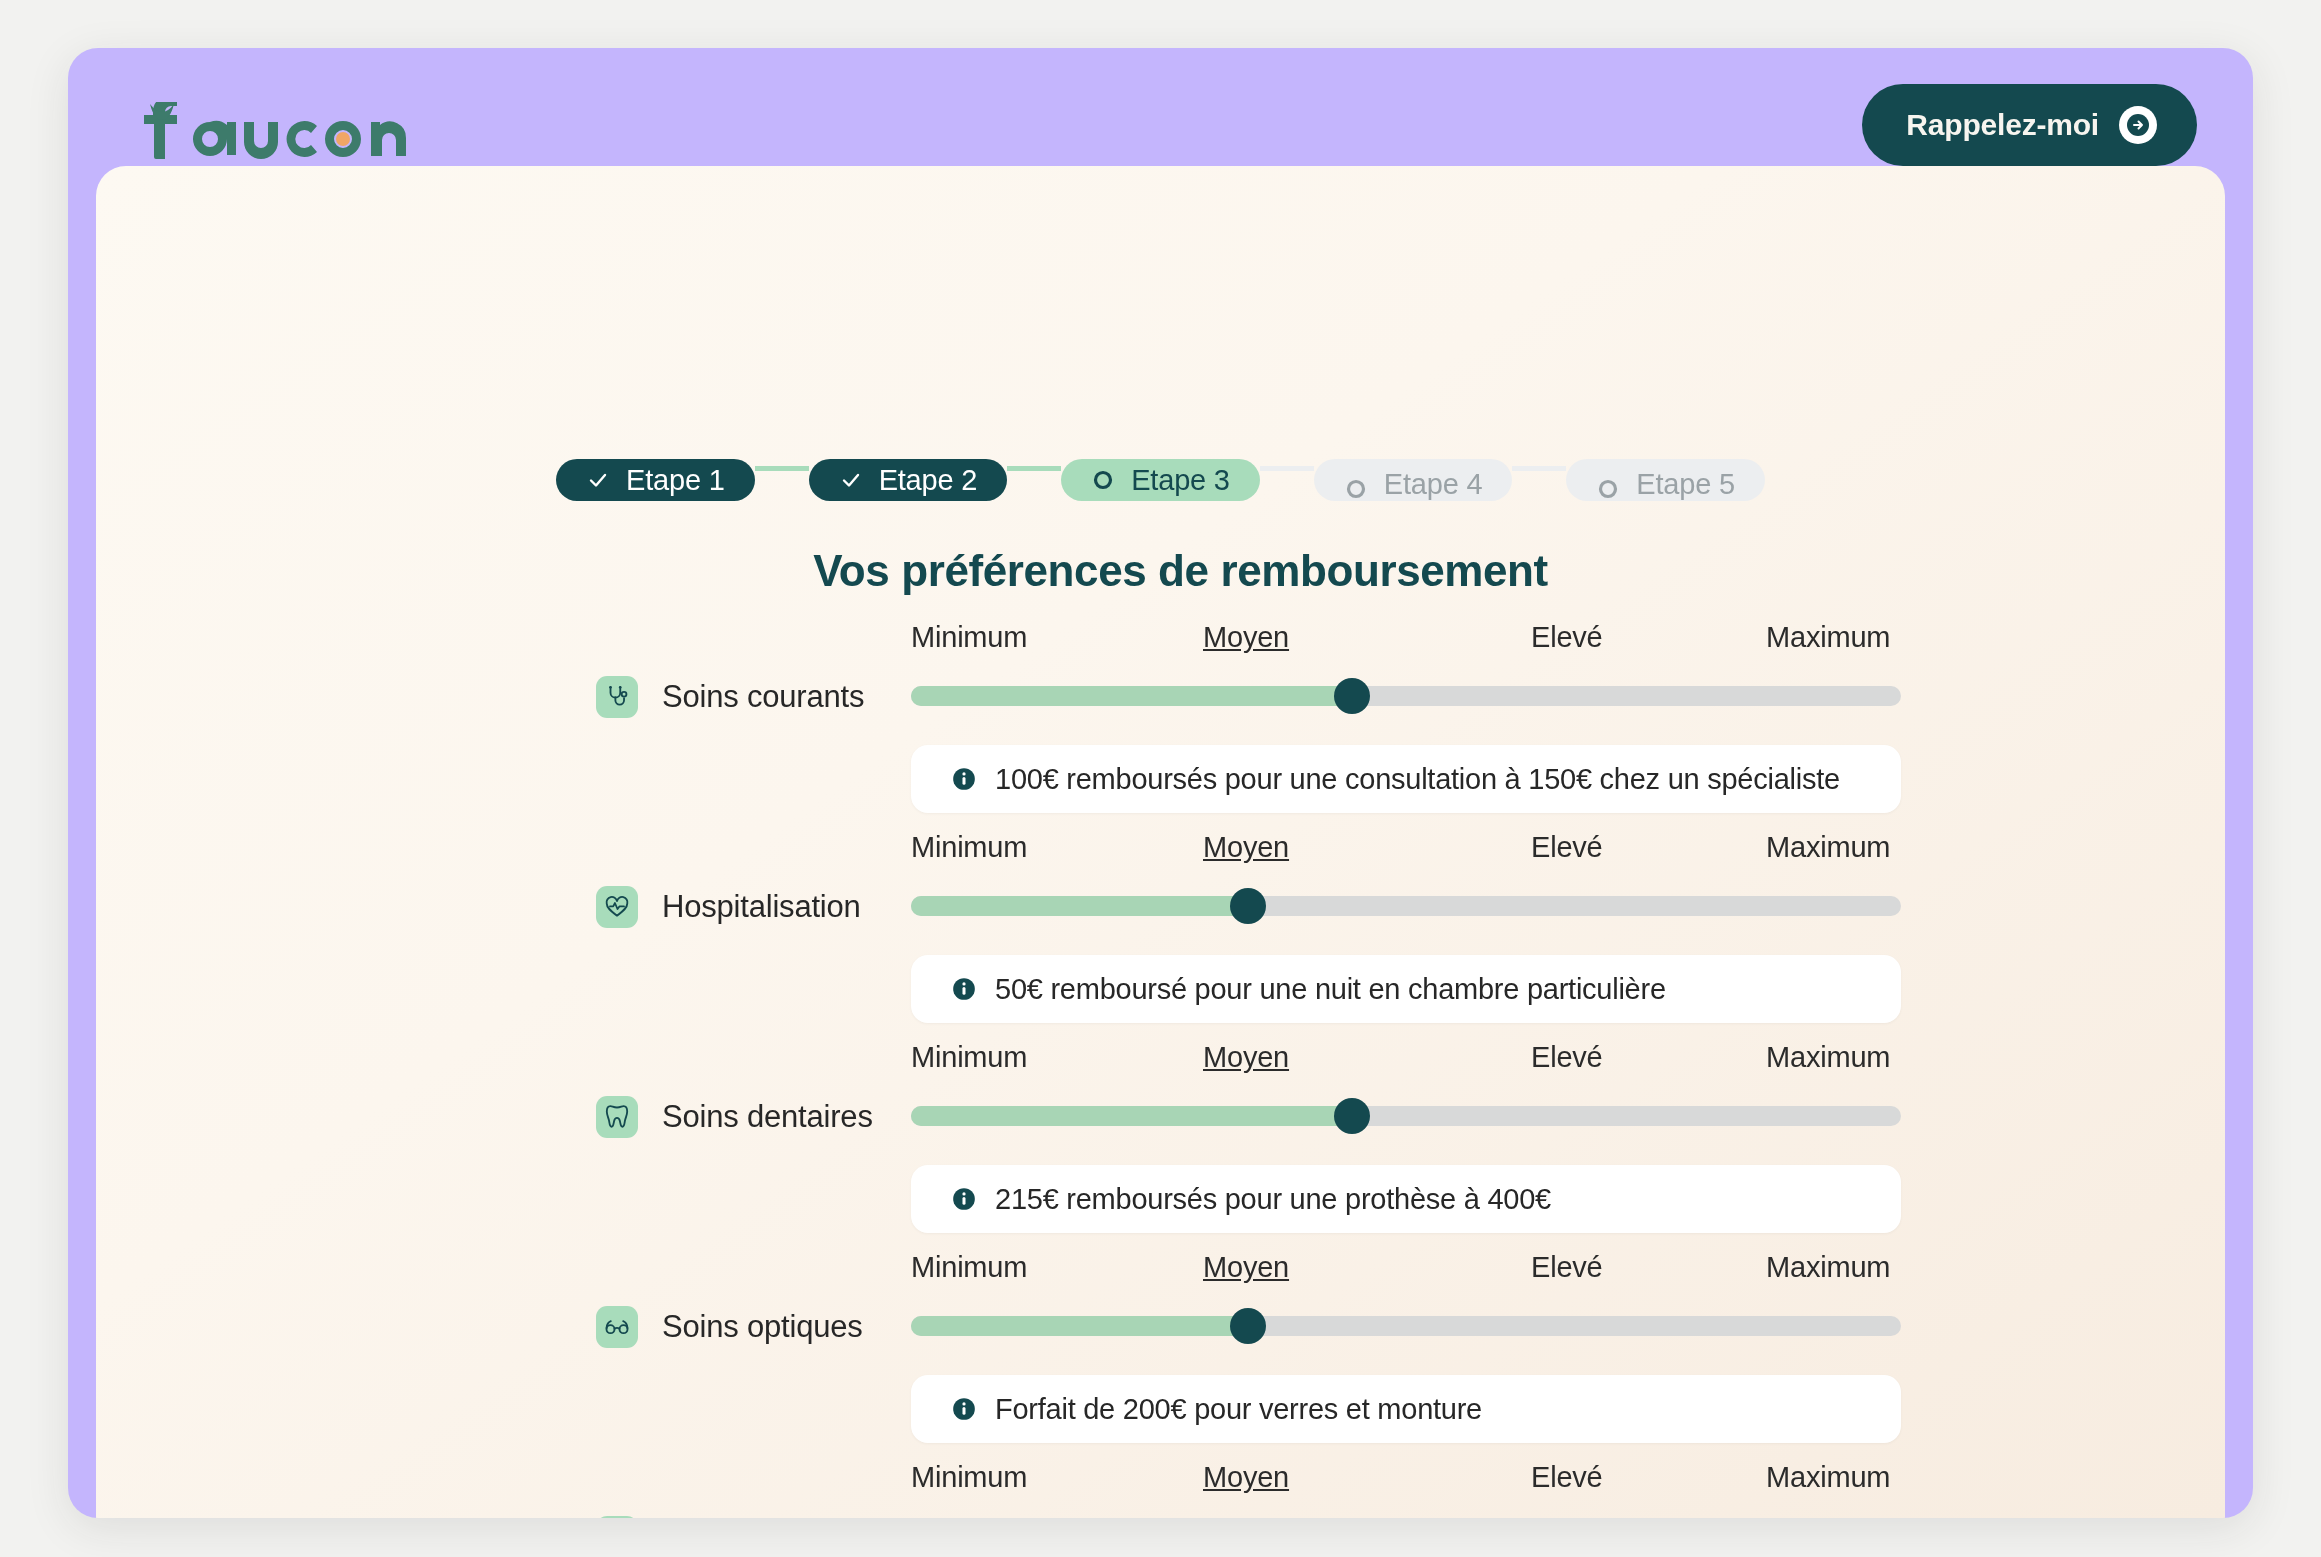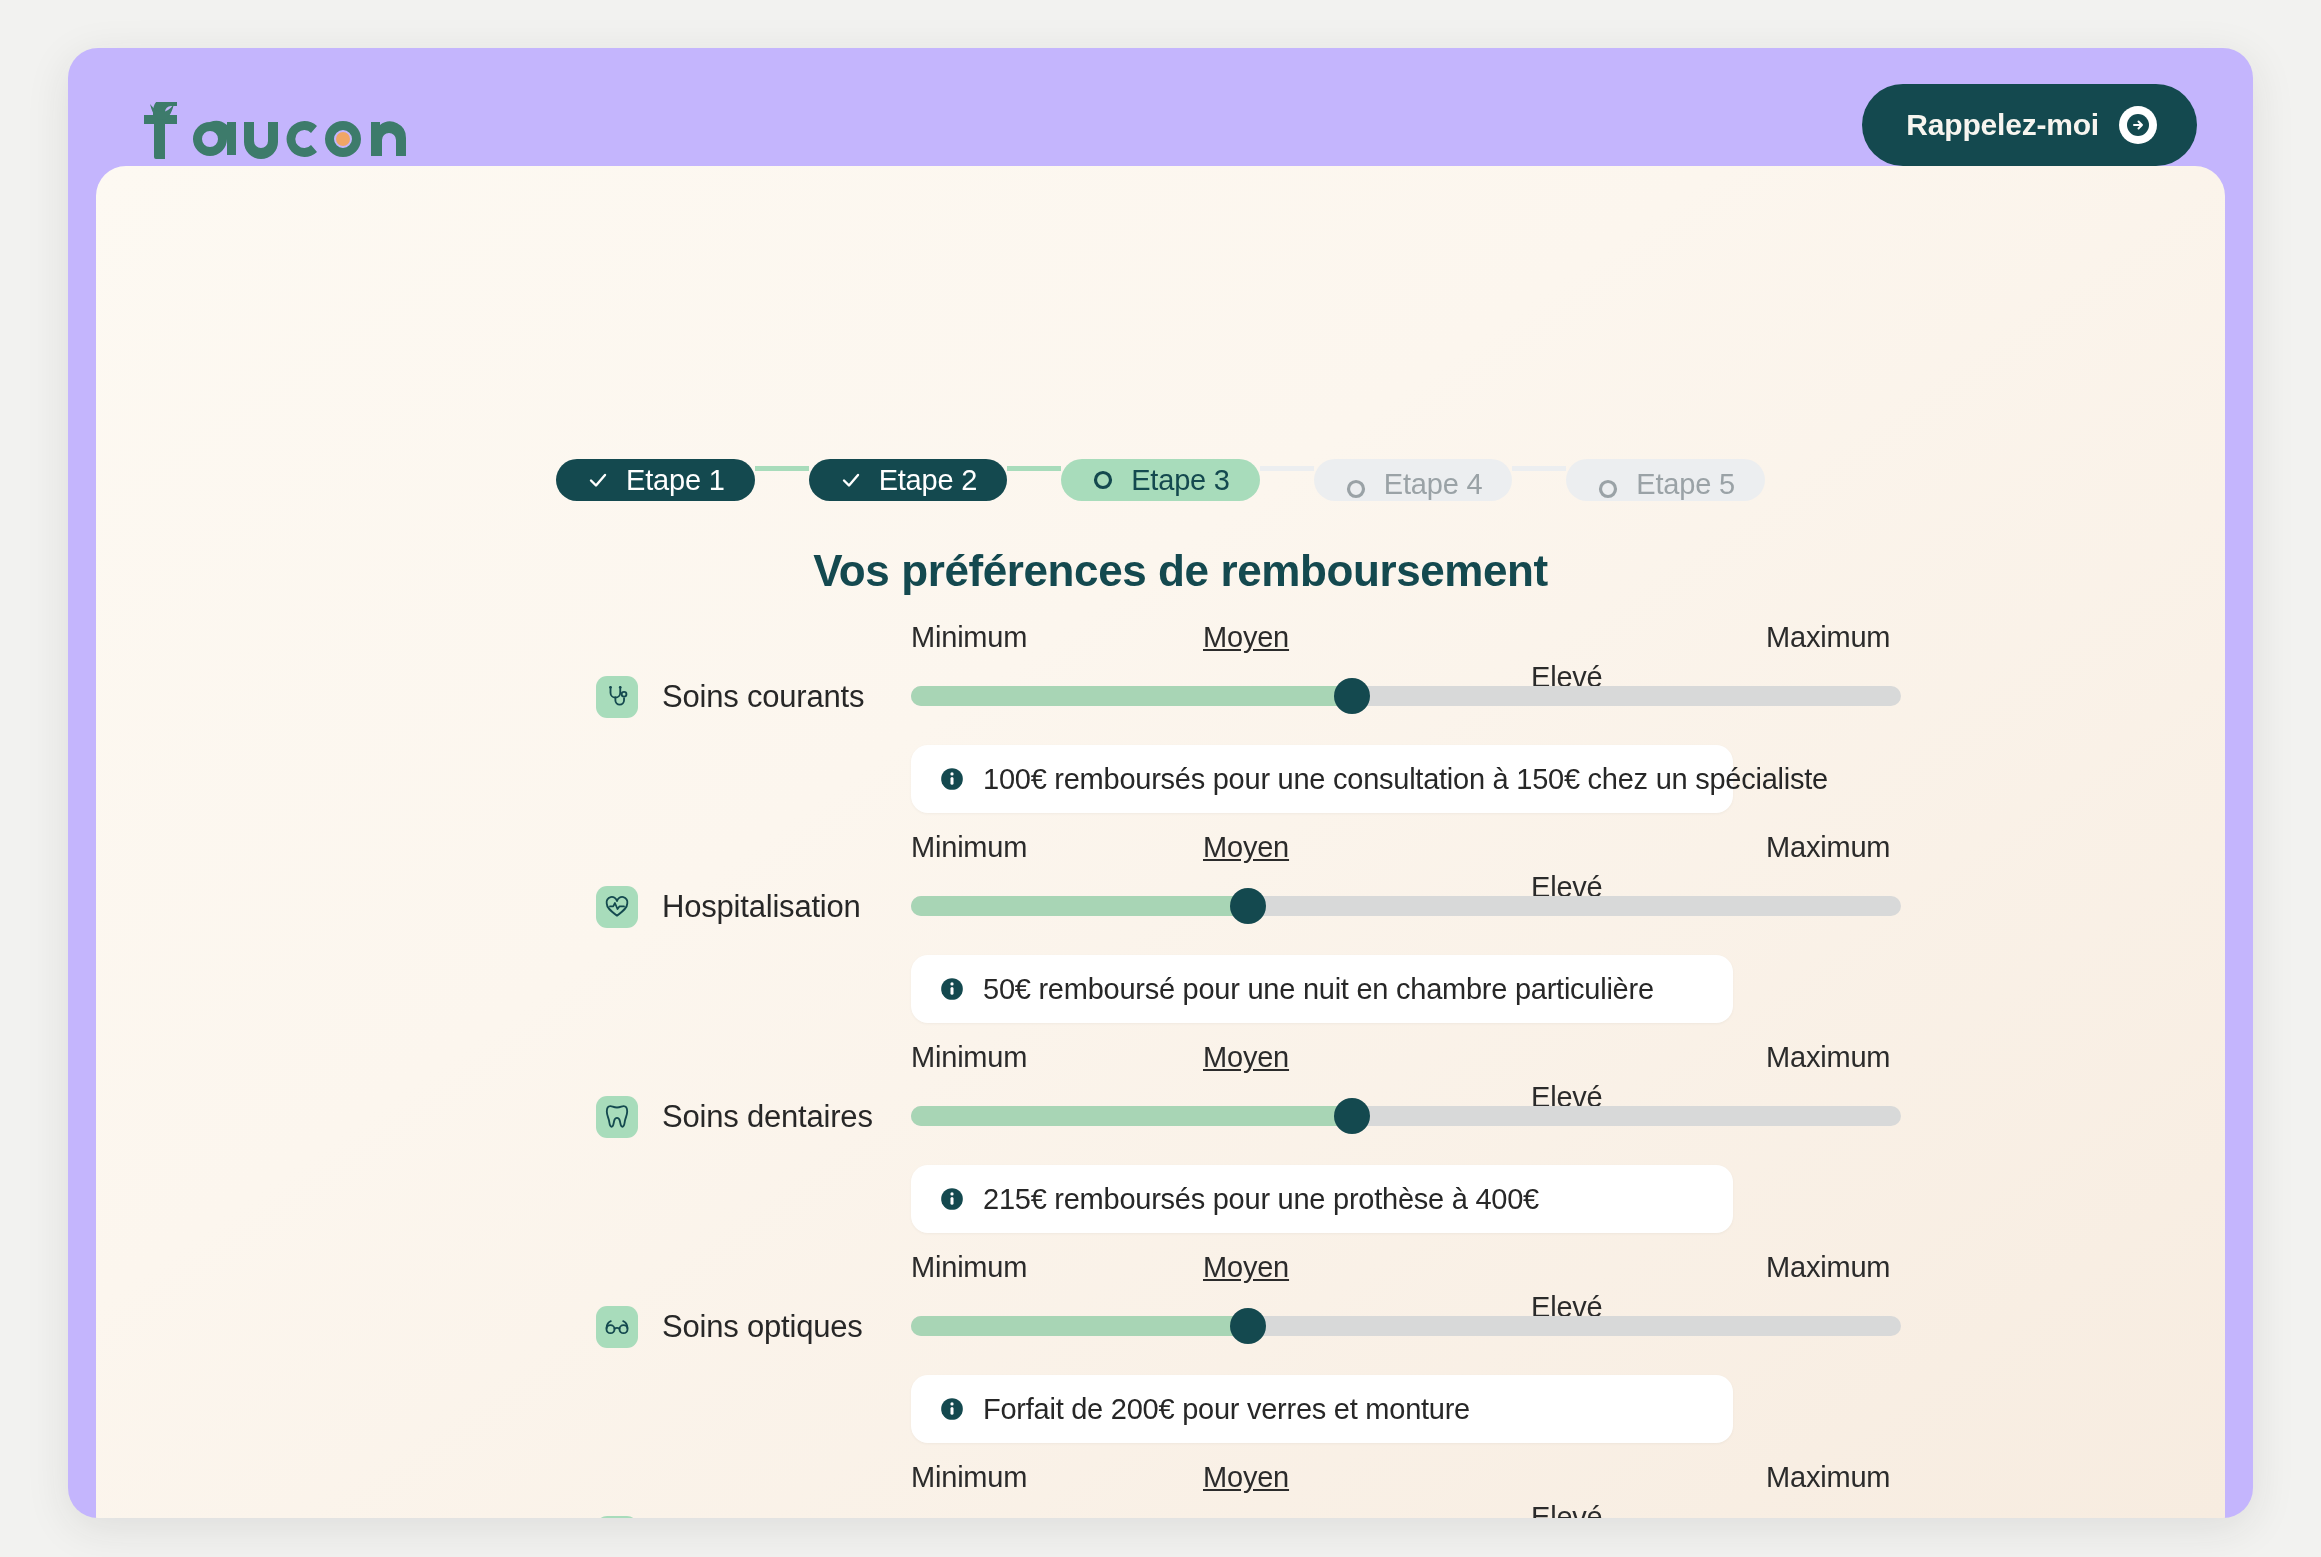--- a/index.html
+++ b/index.html
@@ -165,21 +165,21 @@
   .scale-labels span {
     position: absolute;
     top: 0;
     font-size: 29px;
     color: #2b2b2b;
     letter-spacing: -0.2px;
     white-space: nowrap;
   }
   .scale-labels span.sl0 { left: 0; }
   .scale-labels span.sl1 { left: 292px; text-decoration: underline; }
-  .scale-labels span.sl2 { left: 620px; margin-top: 40px; }
+  .scale-labels span.sl2 { left: 620px; }
   .scale-labels span.sl3 { left: 855px; }
 
   .slider {
     position: absolute;
     left: 815px;
     top: 62px;
     width: 990px;
     height: 26px;
     cursor: pointer;
   }
@@ -204,28 +204,28 @@
     border-radius: 50%;
     background: #14494f;
     transform: translateX(-50%);
     cursor: grab;
   }
 
   .info-box {
     position: absolute;
     left: 815px;
     top: 124px;
-    width: 822px;
+    width: 990px;
     height: 68px;
     background: #ffffff;
     border-radius: 17px;
     display: flex;
     align-items: center;
     gap: 18px;
-    padding: 0 28px;
+    padding: 0 40px;
     box-shadow: 0 1px 3px rgba(0,0,0,0.045);
     text-align: center;
   }
   .info-icon { flex: none; display: flex; align-items: center; }
   .info-text {
     font-size: 29px;
     color: #272727;
     letter-spacing: -0.25px;
     white-space: nowrap;
   }

